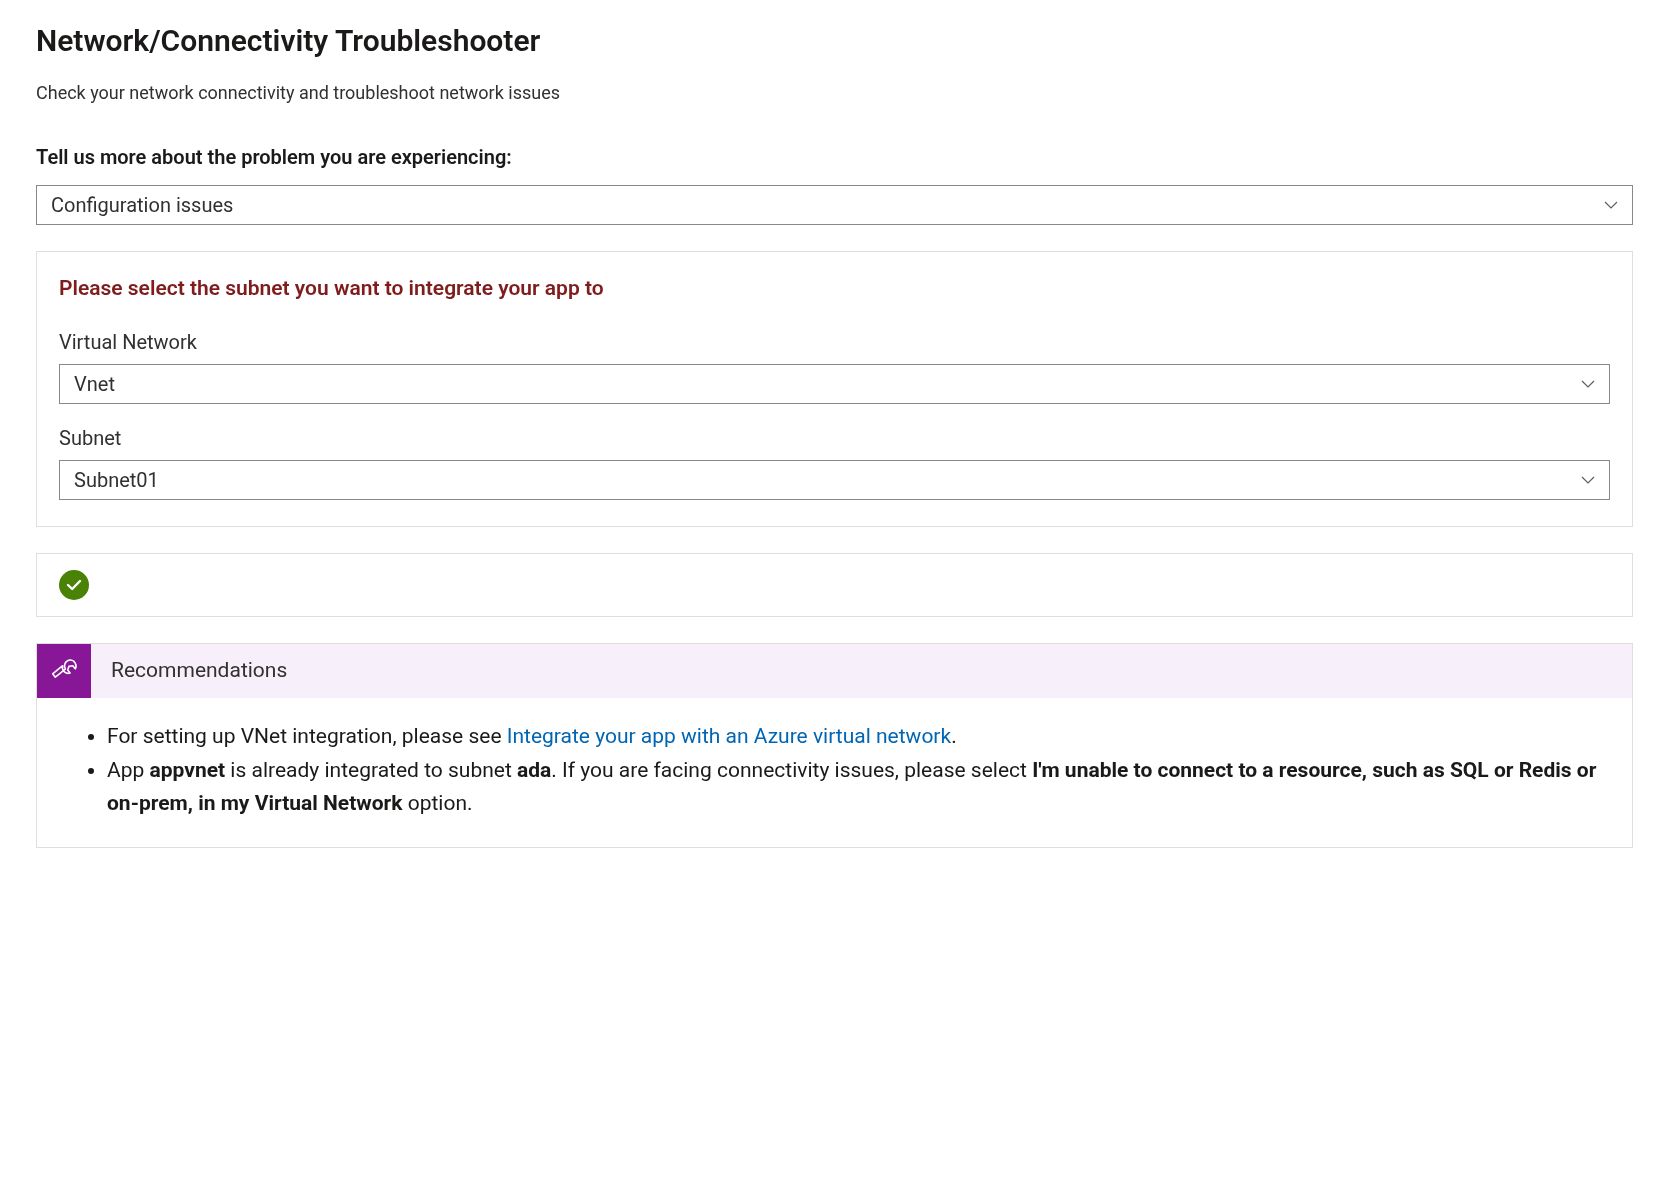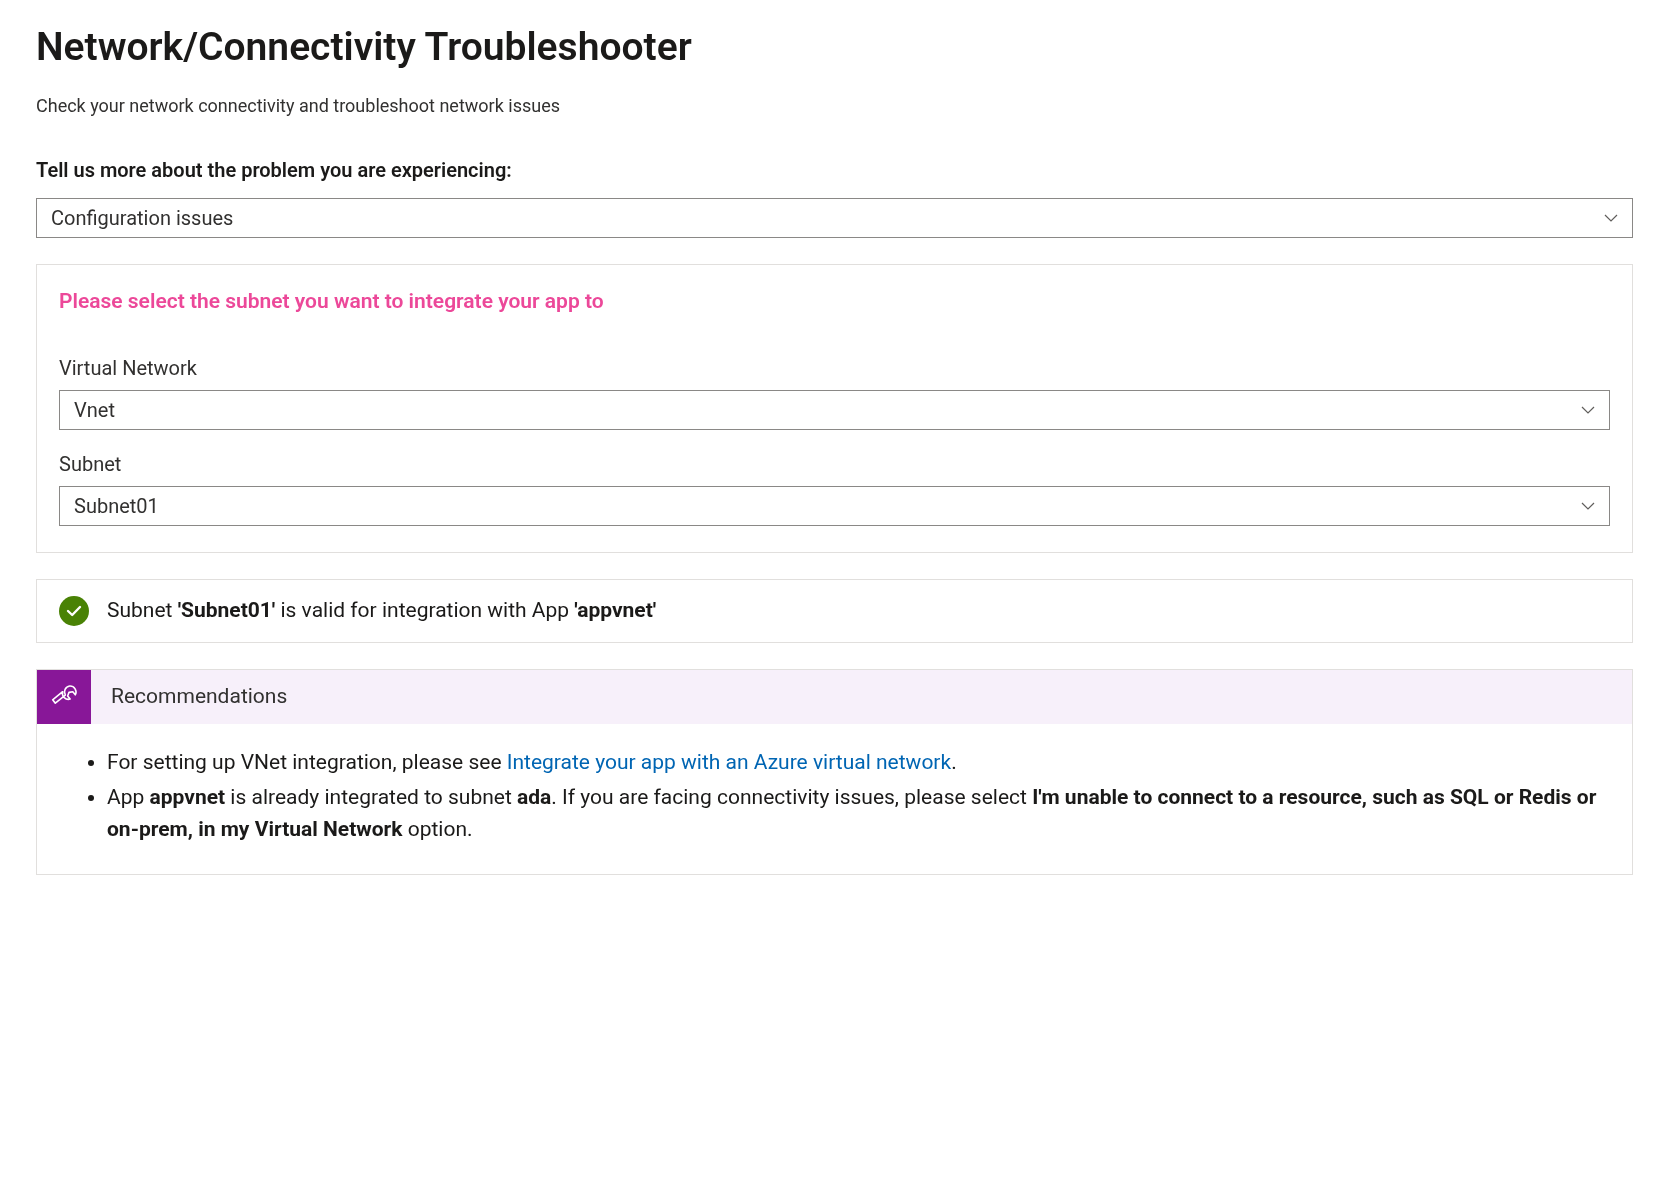--- a/index.html
+++ b/index.html
@@ -5,21 +5,21 @@
     * { box-sizing: border-box; margin: 0; padding: 0; }
     body {
       font-family: "Segoe UI", -apple-system, BlinkMacSystemFont, Roboto, "Helvetica Neue", sans-serif;
       background: #ffffff;
       color: #323130;
       padding: 20px 36px 40px 36px;
       font-size: 20px;
       line-height: 1.4;
     }
     h1.page-title {
-      font-size: 39px;
+      font-size: 30px;
       font-weight: 600;
       color: #1b1a19;
       margin-bottom: 18px;
     }
     .page-subtitle {
       font-size: 18px;
       color: #323130;
       margin-bottom: 38px;
     }
     .prompt-label {
@@ -51,22 +51,22 @@
       color: #605e5c;
     }
     .panel {
       border: 1px solid #e1dfdd;
       padding: 22px 22px 26px 22px;
       margin-top: 26px;
     }
     .panel-title {
       font-size: 21px;
       font-weight: 600;
-      color: #ec4899;
-      margin-bottom: 38px;
+      color: #7f1d1d;
+      margin-bottom: 24px;
     }
     .field-label {
       font-size: 20px;
       color: #323130;
       margin-bottom: 8px;
     }
     .field-block { margin-bottom: 20px; }
     .field-block:last-child { margin-bottom: 0; }
 
     .status-panel {
@@ -171,23 +171,20 @@
     </div>
   </div>
 </div>
 
 <div class="status-panel">
   <div class="success-circle">
     <svg width="18" height="18" viewBox="0 0 18 18" fill="none">
         <path d="M3 9 L7.2 13 L15 5" stroke="#ffffff" stroke-width="2.4" fill="none" stroke-linecap="round" stroke-linejoin="round"></path>
       </svg>
   </div>
-  <div class="status-text">
-    <span>Subnet </span><span class="bold">'Subnet01'</span><span> is valid for integration with App </span><span class="bold">'appvnet'</span>
-  </div>
 </div>
 
 <div class="reco-panel">
   <div class="reco-header">
     <div class="reco-icon-box">
       <svg width="32" height="32" viewBox="0 0 32 32" fill="none">
         <path d="M20.5 4.5 a6 6 0 0 1 6.5 8.2 l-2.8 -2.8 -3.7 1 -1 3.7 2.8 2.8 a6 6 0 0 1 -8.2 -6.5 L5 20 l3 3 9.1 -9.1 a6 6 0 0 1 3.4 -9.4 z" stroke="#ffffff" stroke-width="1.6" fill="none" stroke-linejoin="round" transform="rotate(6 16 16)"></path>
       </svg>
     </div>
     <div class="reco-title">Recommendations</div>

